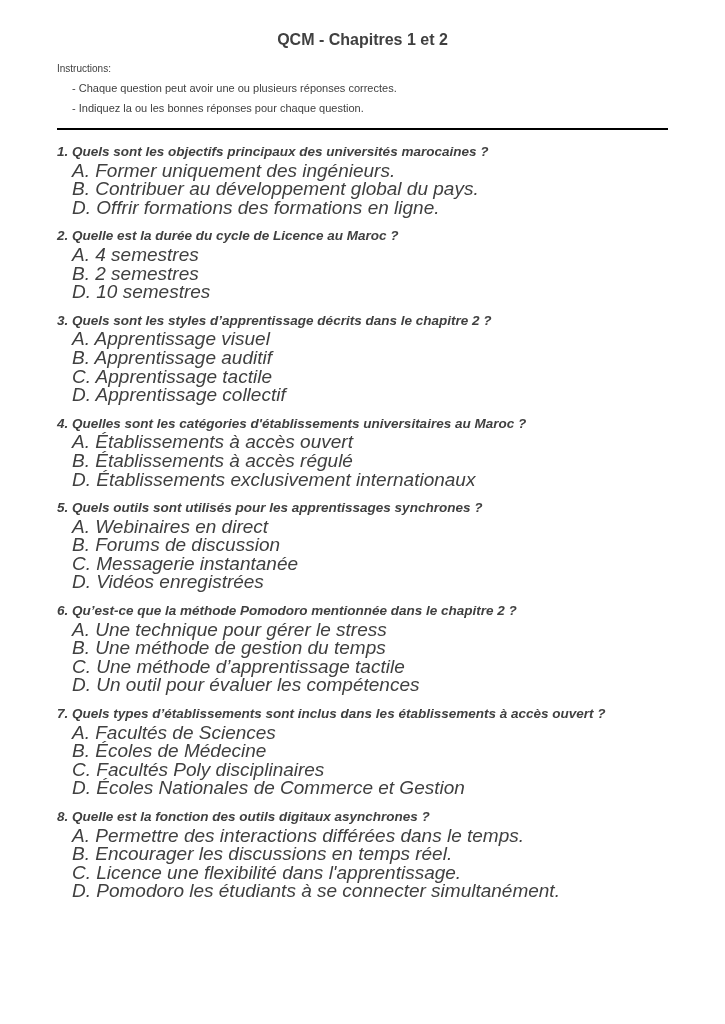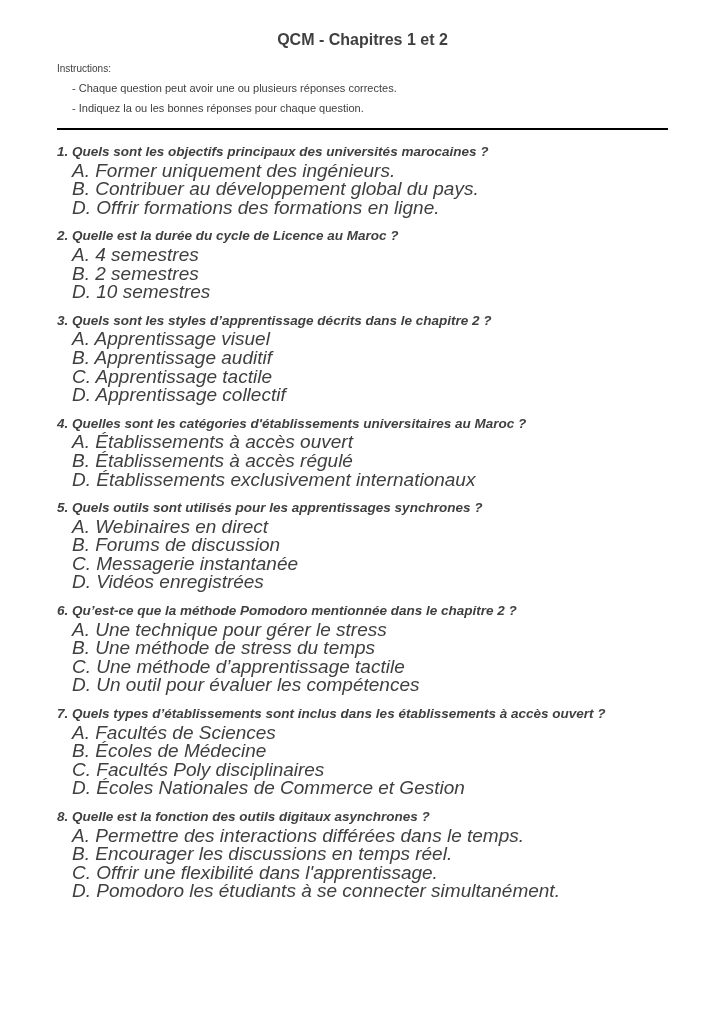--- a/index.html
+++ b/index.html
@@ -101,32 +101,32 @@
       <div class="question">
         <div class="q-title"><span>5.</span> <span>Quels outils sont utilisés pour les apprentissages synchrones ?</span></div>
         <div class="option"><span>A.</span> <span>Webinaires en direct</span></div>
         <div class="option"><span>B.</span> <span>Forums de discussion</span></div>
         <div class="option"><span>C.</span> <span>Messagerie instantanée</span></div>
         <div class="option"><span>D.</span> <span>Vidéos enregistrées</span></div>
       </div>
       <div class="question">
         <div class="q-title"><span>6.</span> <span>Qu’est-ce que la méthode Pomodoro mentionnée dans le chapitre 2 ?</span></div>
         <div class="option"><span>A.</span> <span>Une technique pour gérer le stress</span></div>
-        <div class="option"><span>B.</span> <span>Une méthode de stress du temps</span></div>
+        <div class="option"><span>B.</span> <span>Une méthode de gestion du temps</span></div>
         <div class="option"><span>C.</span> <span>Une méthode d’apprentissage tactile</span></div>
         <div class="option"><span>D.</span> <span>Un outil pour évaluer les compétences</span></div>
       </div>
       <div class="question">
         <div class="q-title"><span>7.</span> <span>Quels types d’établissements sont inclus dans les établissements à accès ouvert ?</span></div>
         <div class="option"><span>A.</span> <span>Facultés de Sciences</span></div>
         <div class="option"><span>B.</span> <span>Écoles de Médecine</span></div>
         <div class="option"><span>C.</span> <span>Facultés Poly disciplinaires</span></div>
         <div class="option"><span>D.</span> <span>Écoles Nationales de Commerce et Gestion</span></div>
       </div>
       <div class="question">
         <div class="q-title"><span>8.</span> <span>Quelle est la fonction des outils digitaux asynchrones ?</span></div>
         <div class="option"><span>A.</span> <span>Permettre des interactions différées dans le temps.</span></div>
         <div class="option"><span>B.</span> <span>Encourager les discussions en temps réel.</span></div>
-        <div class="option"><span>C.</span> <span>Offrir une flexibilité dans l'apprentissage.</span></div>
+        <div class="option"><span>C.</span> <span>Licence une flexibilité dans l'apprentissage.</span></div>
         <div class="option"><span>D.</span> <span>Pomodoro les étudiants à se connecter simultanément.</span></div>
       </div>
     </div>
 </div>
 
 </body></html>

